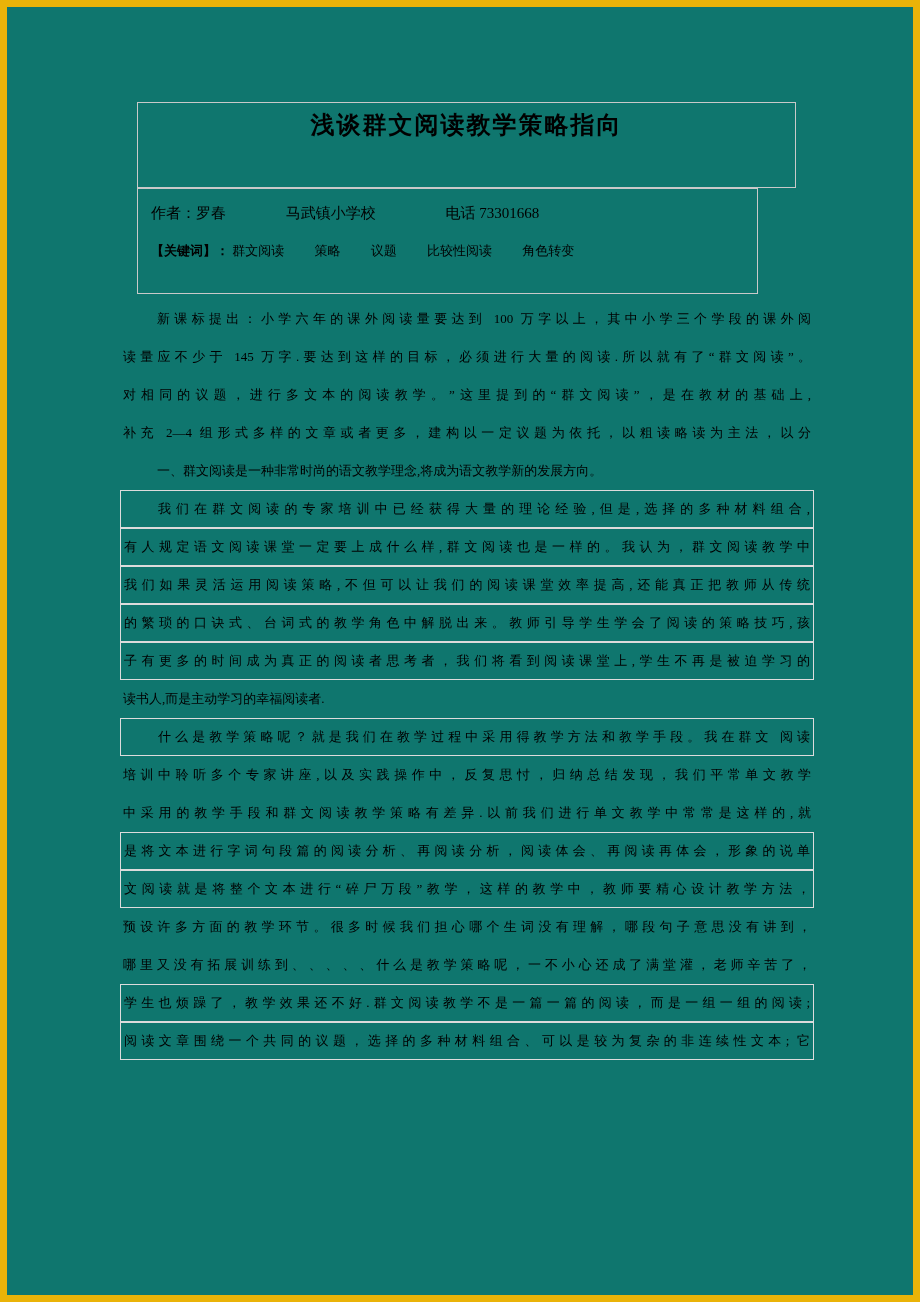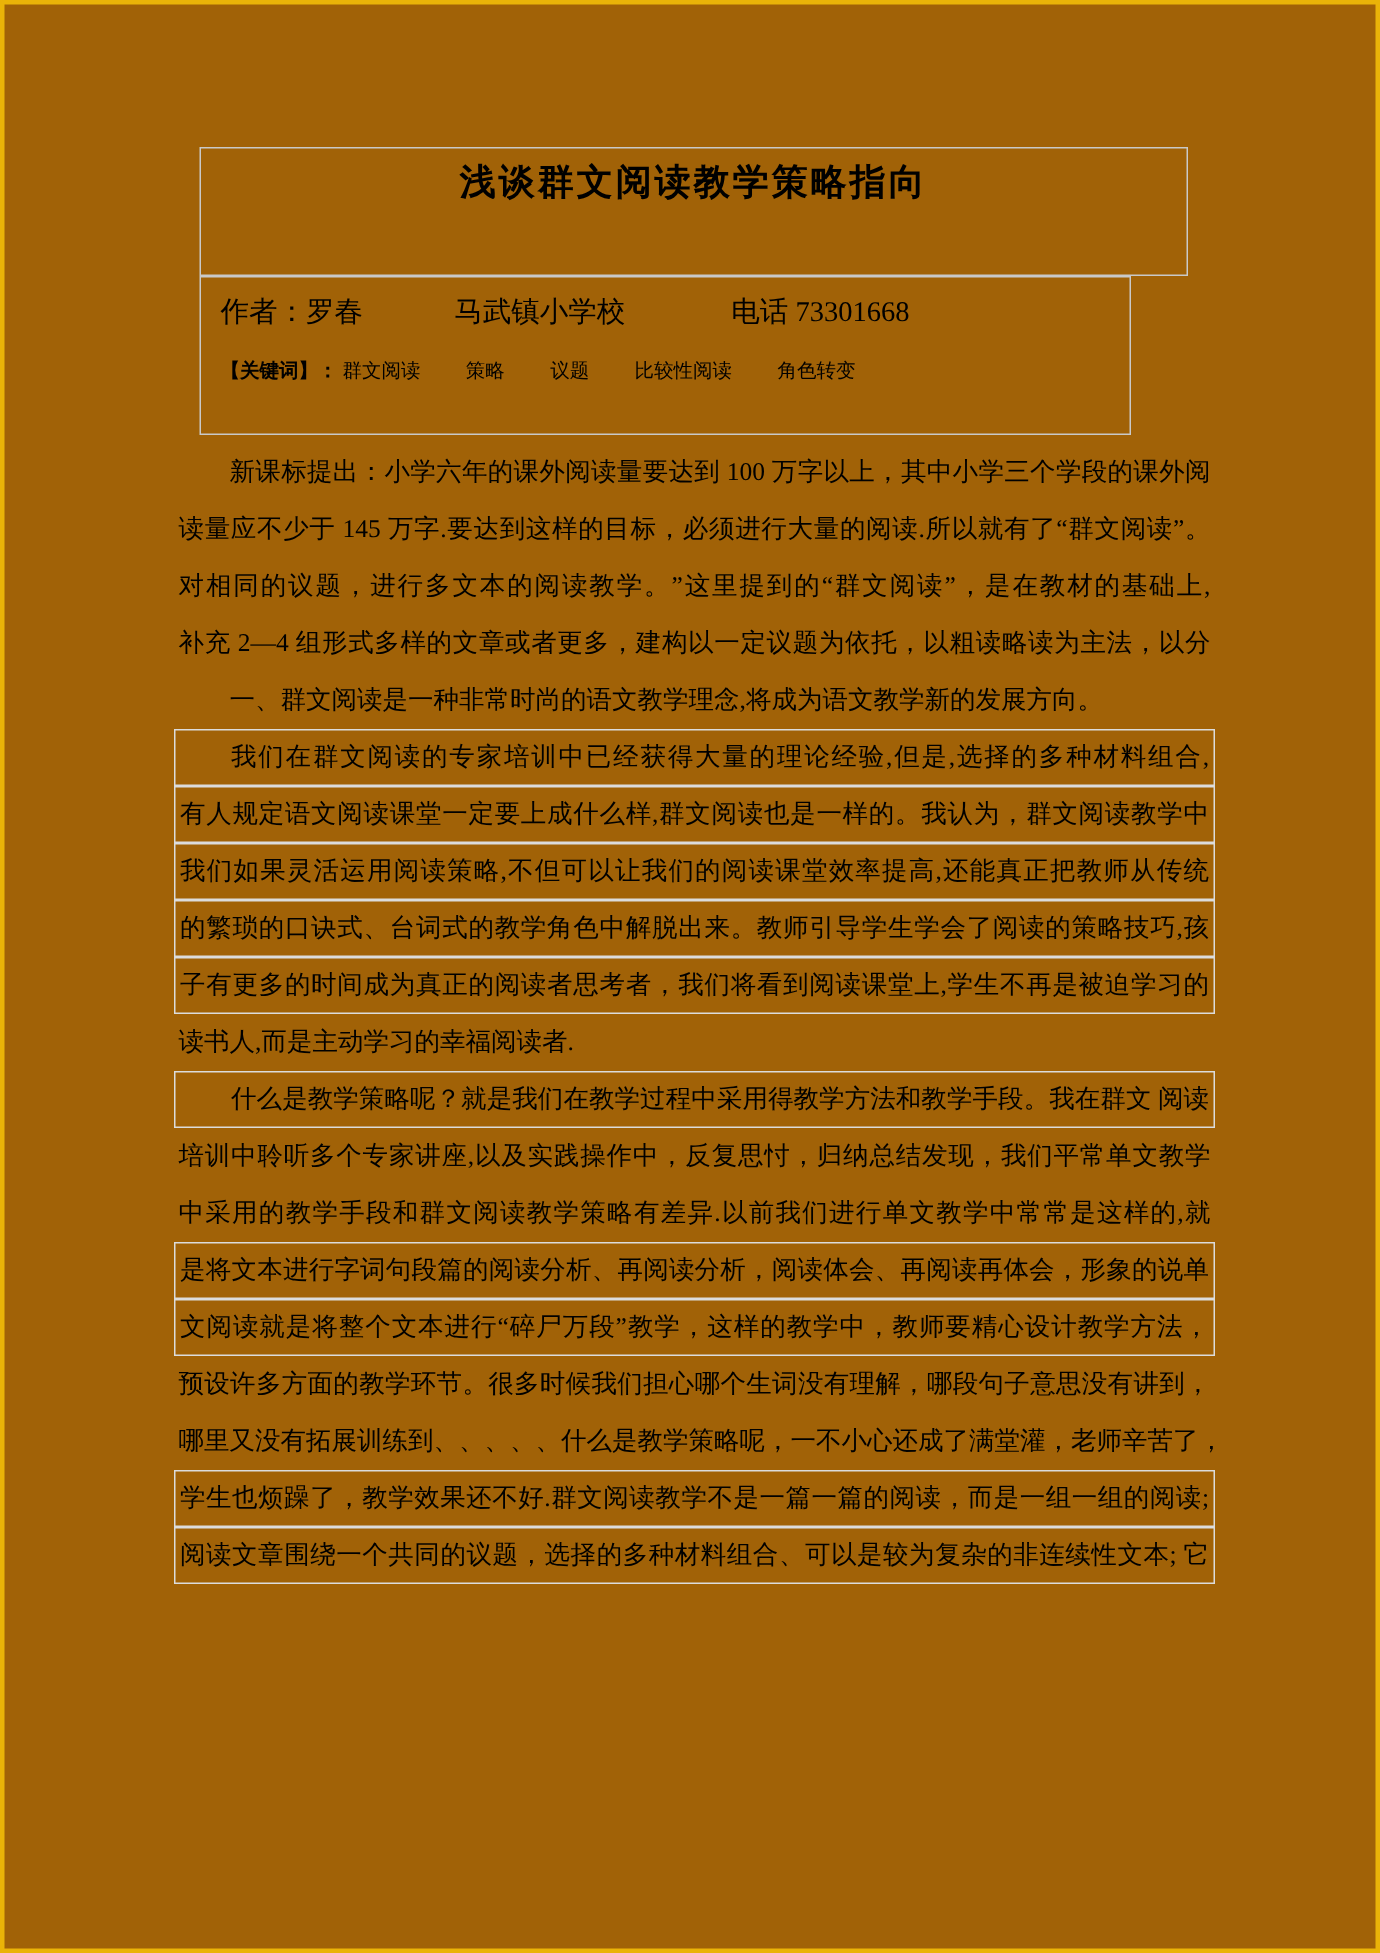--- a/index.html
+++ b/index.html
@@ -5,22 +5,22 @@
   html, body {
     margin: 0;
     padding: 0;
     background: #ffffff;
     font-family: "Liberation Serif", "DejaVu Serif", serif;
   }
   .page {
     position: relative;
     width: 920px;
     height: 1302px;
-    background: #a16207;
-    border: 3px solid #eab308;
+    background: #0f766e;
+    border: 7px solid #eab308;
     box-sizing: border-box;
     overflow: hidden;
     color: #000000;
   }
   .title-box {
     position: absolute;
     left: 130px;
     top: 95px;
     width: 659px;
     height: 86px;
@@ -38,21 +38,21 @@
     position: absolute;
     left: 130px;
     top: 181px;
     width: 621px;
     height: 106px;
     border: 1px solid #c9c9c9;
     box-sizing: border-box;
     padding: 12px 0 0 13px;
   }
   .author-row {
-    font-size: 19px;
+    font-size: 15px;
     height: 24px;
     line-height: 24px;
     white-space: nowrap;
   }
   .author-row .school { margin-left: 56px; }
   .author-row .phone  { margin-left: 66px; }
   .keywords-row {
     margin-top: 16px;
     font-size: 13px;
     height: 20px;
@@ -64,21 +64,21 @@
   .doc-body {
     position: absolute;
     left: 113px;
     top: 293px;
     width: 694px;
   }
   .line {
     box-sizing: border-box;
     height: 38px;
     line-height: 38px;
-    font-size: 17px;
+    font-size: 13px;
     padding: 0 3px;
     text-align: justify;
     text-align-last: justify;
     white-space: nowrap;
     overflow: hidden;
   }
   .line.boxed {
     border: 1px solid #dcdcdc;
     line-height: 36px;
   }

